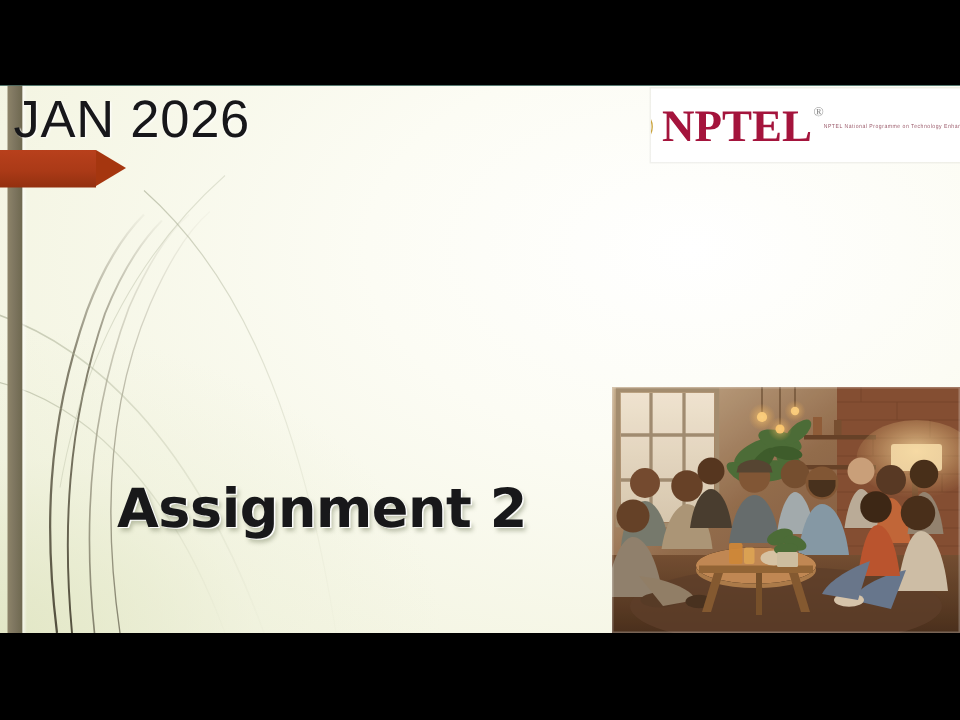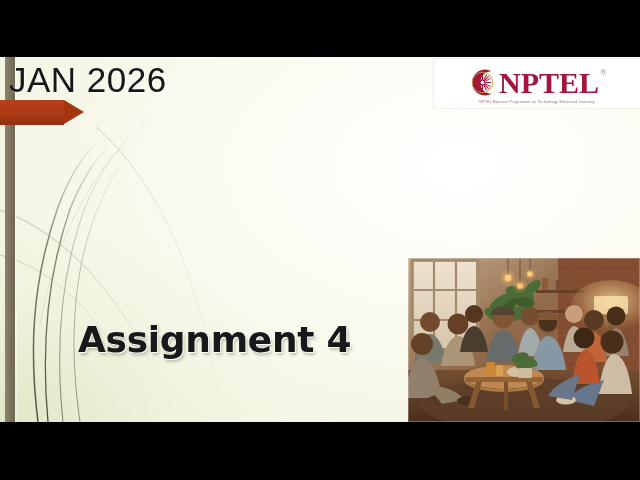--- a/index.html
+++ b/index.html
@@ -137,21 +137,21 @@
     overflow: hidden;
     box-shadow: 0 0 0 1px rgba(0,0,0,0.05);
   }
   .logo-inner {
     position: absolute;
     left: 0; top: 0;
     width: 206px; height: 49px;
     display: flex;
     align-items: center;
     justify-content: center;
-    flex-direction: column;
+    flex-direction: row;
   }
   .logo-row {
     display: flex;
     align-items: center;
     height: 34px;
     margin-top: 2px;
   }
   .logo-emblem {
     position: relative;
     width: 31px;
@@ -313,21 +313,21 @@
             </svg>
           </span>
           <span class="logo-word">NPTEL</span>
           <span class="logo-reg">®</span>
         </div>
         <div class="logo-tagline">NPTEL National Programme on Technology Enhanced Learning</div>
       </div>
     </div>
 
 
-    <div class="slide-subtitle">Assignment 4</div>
+    <div class="slide-subtitle">Assignment 2</div>
 
     <div class="photo">
       <svg width="232" height="164" viewBox="0 0 232 164" aria-hidden="true">
         <defs>
           <linearGradient id="wallG" x1="0" y1="0" x2="1" y2="1">
             <stop offset="0%" stop-color="#c9b79c"></stop>
             <stop offset="42%" stop-color="#8d6b50"></stop>
             <stop offset="100%" stop-color="#6d4733"></stop>
           </linearGradient>
           <linearGradient id="winG" x1="0" y1="0" x2="0" y2="1">

